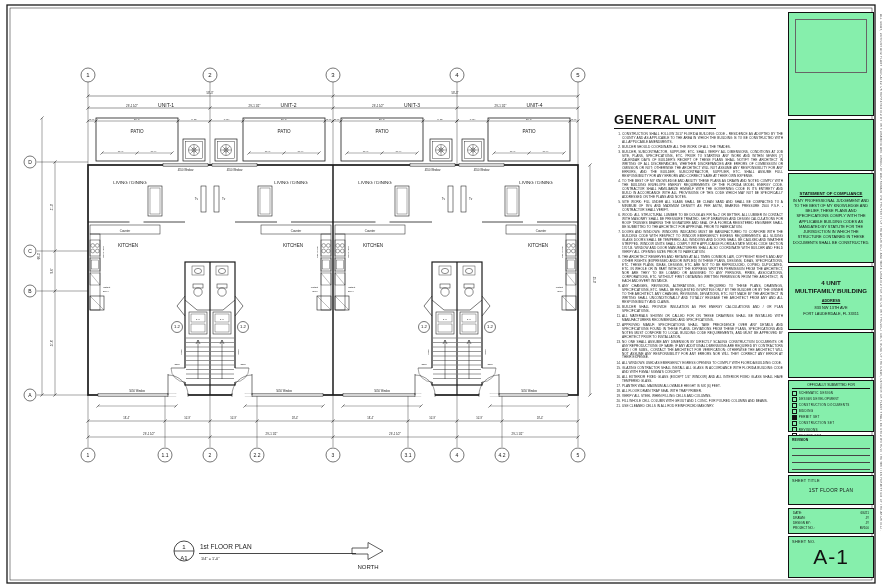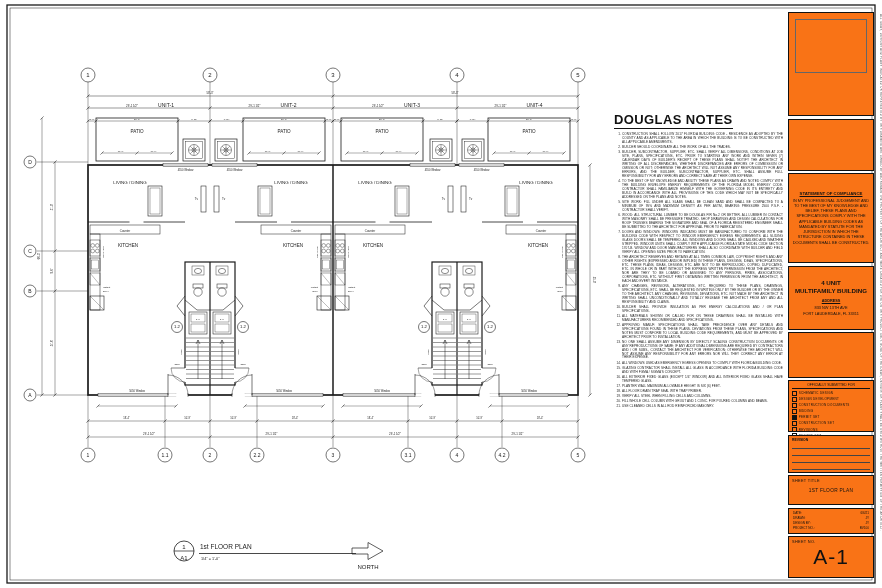--- a/index.html
+++ b/index.html
@@ -9,21 +9,21 @@
   
   #notes{position:absolute;left:614px;top:110px;width:169px;}
   #notes h1{font-size:13px;font-weight:bold;margin:0 0 2px 0;letter-spacing:.4px;
             border-bottom:1.4px solid #111;display:inline-block;padding-bottom:1px;}
   #notes ol{margin:2px 0 0 0;padding-left:8px;font-size:3.15px;line-height:1.26;
             text-align:justify;color:#222;letter-spacing:.05px;}
   #notes li{margin-bottom:1.1px;}
   
   #tb{position:absolute;left:788px;top:12px;width:86px;height:566px;display:flex;
       flex-direction:column;gap:2.5px;}
-  .tb-box{border:1px solid #111;background:#f97316;box-sizing:border-box;position:relative;flex:none;}
+  .tb-box{border:1px solid #111;background:#86efac;box-sizing:border-box;position:relative;flex:none;}
   .tb-center{display:flex;flex-direction:column;align-items:center;justify-content:center;text-align:center;}
   #tb-logo{height:104px;}
   #tb-logo .logo-inner{position:absolute;left:6px;top:6px;right:6px;height:52px;border:0.8px solid #666;}
   #tb-blank1{height:52px;}
   #tb-statement{height:90px;padding:3px 3px;}
   .stmt-title{font-size:4.3px;font-weight:bold;text-align:center;text-decoration:underline;margin-bottom:1.5px;}
   .stmt-body{font-size:3.9px;line-height:1.35;text-align:center;}
   #tb-project{height:64px;padding:4px 2px;}
   .proj-name{font-size:6.2px;font-weight:bold;line-height:1.35;}
   .addr-label{font-size:3.8px;font-weight:bold;text-decoration:underline;margin-top:4px;}
@@ -556,21 +556,21 @@
       <text x="184" y="548.5" font-size="6" text-anchor="middle" fill="#1b1b1b">1</text>
       <text x="184" y="559.5" font-size="6" text-anchor="middle" fill="#1b1b1b">A1</text>
       <text x="200" y="549" font-size="6.5" text-anchor="start" fill="#1b1b1b">1st   FLOOR PLAN</text>
       <line x1="199" y1="553.5" x2="356" y2="553.5" stroke="#1b1b1b" stroke-width="0.8"></line>
       <text x="201" y="559.5" font-size="3.8" text-anchor="start" fill="#1b1b1b">1/4" = 1'-0"</text>
       <path d="M352,548 L368,548 L368,542.5 L383,551 L368,559.5 L368,554 L352,554 Z" stroke="#1b1b1b" stroke-width="0.7" fill="none"></path>
       <text x="368" y="569" font-size="6" text-anchor="middle" fill="#1b1b1b">NORTH</text>
     </svg>
 
   <div id="notes">
-    <h1>DOUGLAS NOTES</h1>
+    <h1>GENERAL UNIT</h1>
     <ol>
         <li>CONSTRUCTION SHALL FOLLOW 2017 FLORIDA BUILDING CODE - RESIDENCE AS ADOPTED BY THE COUNTY AND AS APPLICABLE TO THE AREA IN WHICH THE BUILDING IS TO BE CONSTRUCTED WITH ALL APPLICABLE AMENDMENTS.</li>
         <li>BUILDER SHOULD COORDINATE ALL THE WORK OF ALL THE TRADES.</li>
         <li>BUILDER, SUBCONTRACTOR, SUPPLIER, ETC. SHALL VERIFY ALL DIMENSIONS, CONDITIONS AT JOB SITE, PLANS, SPECIFICATIONS, ETC. PRIOR TO STARTING ANY WORK AND WITHIN SEVEN (7) CALENDAR DAYS OF BUILDER'S RECEIPT OF THESE PLANS SHALL NOTIFY THE ARCHITECT IN WRITING OF ALL DISCREPANCIES, WHETHER DISCREPANCIES ARE ERRORS OF COMMISSION OR OMISSION OR NOT; OTHERWISE THE ARCHITECT WILL NOT ASSUME ANY RESPONSIBILITY FOR ANY ERRORS, AND THE BUILDER, SUBCONTRACTOR, SUPPLIER, ETC. SHALL ASSUME FULL RESPONSIBILITY FOR ANY ERRORS AND CORRECT SAME AT THEIR OWN EXPENSE.</li>
         <li>TO THE BEST OF MY KNOWLEDGE AND ABILITY THESE PLANS AS DRAWN AND NOTED COMPLY WITH THE BUILDING ENVELOPE ENERGY REQUIREMENTS OF THE FLORIDA MODEL ENERGY CODE. CONTRACTOR SHALL FAMILIARIZE HIMSELF WITH THE GOVERNING CODE IN ITS ENTIRETY AND BUILD IN ACCORDANCE WITH ALL PROVISIONS OF THIS CODE WHICH MAY NOT BE SPECIFICALLY ADDRESSED ON THE PLANS AND NOTES.</li>
         <li>SITE WORK: FILL UNDER ALL SLABS SHALL BE CLEAN SAND AND SHALL BE COMPACTED TO A MINIMUM OF 95% AND MAXIMUM DENSITY AS PER ASTM, BEARING PRESSURE 2500 P.S.F. - CONTRACTOR SHALL VERIFY.</li>
         <li>WOOD: ALL STRUCTURAL LUMBER TO BE DOUGLAS FIR No.2 OR BETTER. ALL LUMBER IN CONTACT WITH MASONRY SHALL BE PRESSURE TREATED. SHOP DRAWINGS AND DESIGN CALCULATIONS FOR ROOF TRUSSES BEARING THE SIGNATURE AND SEAL OF A FLORIDA REGISTERED ENGINEER SHALL BE SUBMITTED TO THE ARCHITECT FOR APPROVAL PRIOR TO FABRICATION.</li>
         <li>DOORS AND WINDOWS: WINDOWS INDICATED MUST BE MANUFACTURED TO CONFORM WITH THE BUILDING CODE WITH RESPECT TO WINDOW EMERGENCY EGRESS REQUIREMENTS. ALL SLIDING GLASS DOORS SHALL BE TEMPERED. ALL WINDOWS AND DOORS SHALL BE CAULKED AND WEATHER STRIPPED. WINDOW UNITS SHALL COMPLY WITH APPLICABLE FLORIDA STATE MODEL CODE SECTION 1707-B. WINDOW AND DOOR MANUFACTURERS SHALL ALSO COORDINATE WITH BUILDER AND FIELD VERIFY ALL OPENING SIZES PRIOR TO FABRICATION.</li>
         <li>THE ARCHITECT RESERVES AND RETAINS AT ALL TIMES COMMON LAW, COPYRIGHT RIGHTS AND ANY OTHER RIGHTS (EXPRESSED AND/OR IMPLIED) IN THESE PLANS, DESIGNS, IDEAS, SPECIFICATIONS, ETC. THESE PLANS, IDEAS, DESIGNS, ETC. ARE NOT TO BE REPRODUCED, COPIED, DUPLICATED, ETC. IN WHOLE OR IN PART WITHOUT THE EXPRESS WRITTEN PERMISSION FROM THE ARCHITECT, NOR ARE THEY TO BE LOANED OR ASSIGNED TO ANY PERSONS, FIRMS, ASSOCIATIONS, CORPORATIONS, ETC. WITHOUT FIRST OBTAINING WRITTEN PERMISSION FROM THE ARCHITECT, IN EACH AND EVERY INSTANCE.</li>
         <li>ANY CHANGES, REVISIONS, ALTERATIONS, ETC. REQUIRED TO THESE PLANS, DRAWINGS, SPECIFICATIONS, ETC. SHALL BE REQUESTED IN WRITING ONLY BY THE BUILDER OR BY THE OWNER TO THE ARCHITECT. ANY CHANGES, REVISIONS, DEVIATIONS, ETC. NOT MADE BY THE ARCHITECT IN WRITING SHALL UNCONDITIONALLY AND TOTALLY RELEASE THE ARCHITECT FROM ANY AND ALL RESPONSIBILITY AND CLAIMS.</li>

